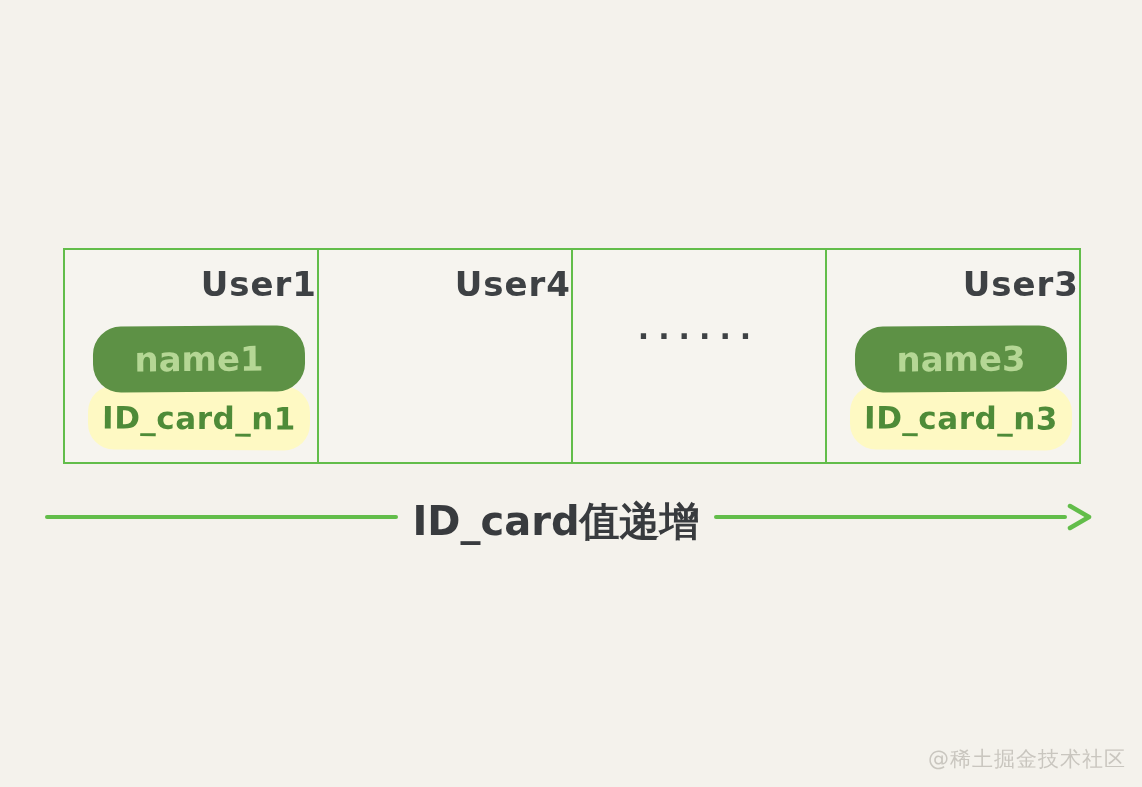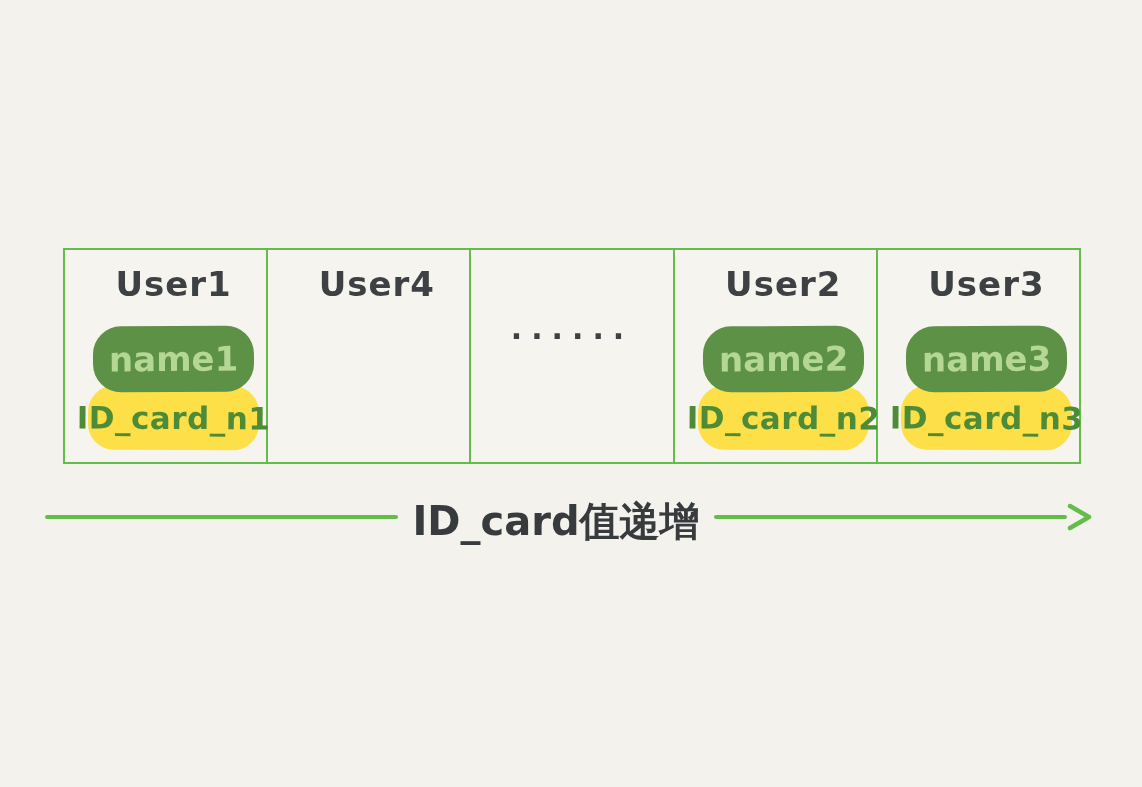--- a/index.html
+++ b/index.html
@@ -22,21 +22,21 @@
     display: flex;
     background: #f6f4ef;
   }
   .cell {
     flex: 1;
     position: relative;
     border-right: 2px solid #62bd4a;
   }
   .cell:last-child { border-right: none; }
   .cell-title {
-    text-align: center;
+    text-align: right;
     margin-top: 14px;
     font-size: 34px;
     font-weight: bold;
     color: #3e4144;
     letter-spacing: 1px;
     margin-left: 16px;
   }
   .pill-stack {
     position: absolute;
     left: 23px; right: 7px; top: 76px;
@@ -54,21 +54,21 @@
     border-radius: 28px;
     color: #b5d795;
     font-size: 34px;
     position: relative;
     z-index: 1;
     transform: rotate(-0.4deg);
   }
   .pill-light {
     height: 64px;
     margin-top: -6px;
-    background: #fde047;
+    background: #fef9c3;
     border-radius: 26px;
     color: #4e8b38;
     font-size: 31px;
     letter-spacing: 0.5px;
     transform: rotate(0.3deg);
   }
   .ellipsis-cell {
     display: flex;
     align-items: flex-start;
     justify-content: center;
@@ -133,41 +133,35 @@
     </div>
 
     <div class="cell">
       <div class="cell-title">User4</div>
     </div>
 
     <div class="cell ellipsis-cell">
       <div class="dots">······</div>
     </div>
 
-    <div class="cell">
-      <div class="cell-title">User2</div>
-      <div class="pill-stack">
-        <div class="pill pill-dark">name2</div>
-        <div class="pill pill-light">ID_card_n2</div>
-      </div>
-    </div>
 
     <div class="cell">
       <div class="cell-title">User3</div>
       <div class="pill-stack">
         <div class="pill pill-dark">name3</div>
         <div class="pill pill-light">ID_card_n3</div>
       </div>
     </div>
 
   </div>
 
   <div class="axis">
     <div class="axis-line"></div>
     <div class="axis-label">ID_card值递增</div>
     <div class="axis-line"></div>
     <svg class="axis-head" width="34" height="34" viewBox="0 0 34 34">
       <path d="M9 6 L28 17 L9 28" fill="none" stroke="#62bd4a" stroke-width="4.5" stroke-linecap="round" stroke-linejoin="round"></path>
     </svg>
   </div>
 
+  <div class="watermark">@稀土掘金技术社区</div>
 
 </div>
 
 </body></html>

